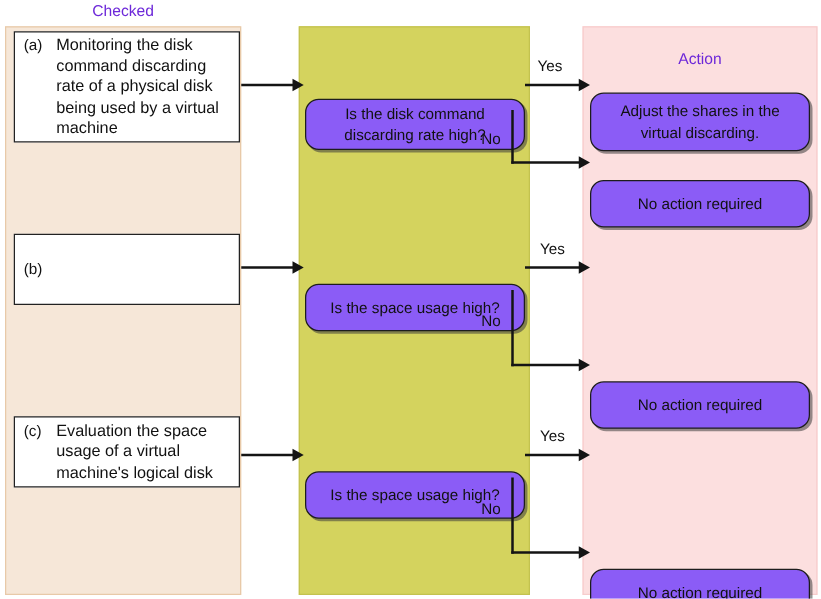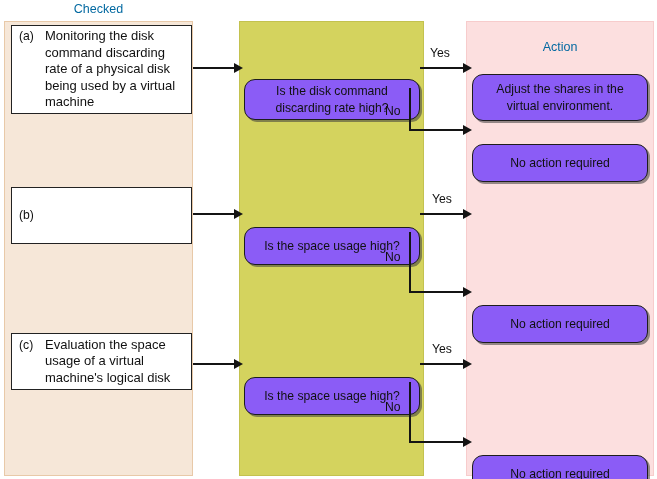--- a/index.html
+++ b/index.html
@@ -46,21 +46,21 @@
     height: 455px;
     background: #fcdfdf;
     border: 1px solid #f7cccc;
   }
 
   
   .column-header {
     position: absolute;
     top: 2px;
     font-size: 12.5px;
-    color: #0369a1;
+    color: #6d28d9;
     text-align: center;
     white-space: nowrap;
   }
   .hdr-checked    { left: 4px;   width: 189px; }
   .hdr-evaluation { left: 239px; width: 185px; }
   .hdr-action     { left: 466px; width: 188px; margin-top: 38px; }
 
   
   .checked-box {
     position: absolute;
@@ -164,21 +164,21 @@
 
   <div class="line-h" style="left:193px; top:67px; width:43px;"></div>
   <div class="arrow-head" style="left:234px; top:62.5px;"></div>
 
   <div class="round-box decision-box" style="top:47px; height:41px;">Is the disk command discarding rate high?</div>
 
   <div class="branch-label" style="left:430px; top:46px;">Yes</div>
   <div class="line-h" style="left:420px; top:67px; width:45px;"></div>
   <div class="arrow-head" style="left:463px; top:62.5px;"></div>
 
-  <div class="round-box action-box" style="top:42px; height:47px;">Adjust the shares in the virtual environment.</div>
+  <div class="round-box action-box" style="top:42px; height:47px;">Adjust the shares in the virtual discarding.</div>
 
   <div class="branch-label" style="left:385px; top:104px;">No</div>
   <div class="line-v" style="left:409px; top:88px; height:43px;"></div>
   <div class="line-h" style="left:409px; top:129px; width:56px;"></div>
   <div class="arrow-head" style="left:463px; top:124.5px;"></div>
 
   <div class="round-box action-box" style="top:112px; height:36px;">No action required</div>
 
   <div class="checked-box" style="top:187px; height:57px;">
     <div class="checked-inner">

